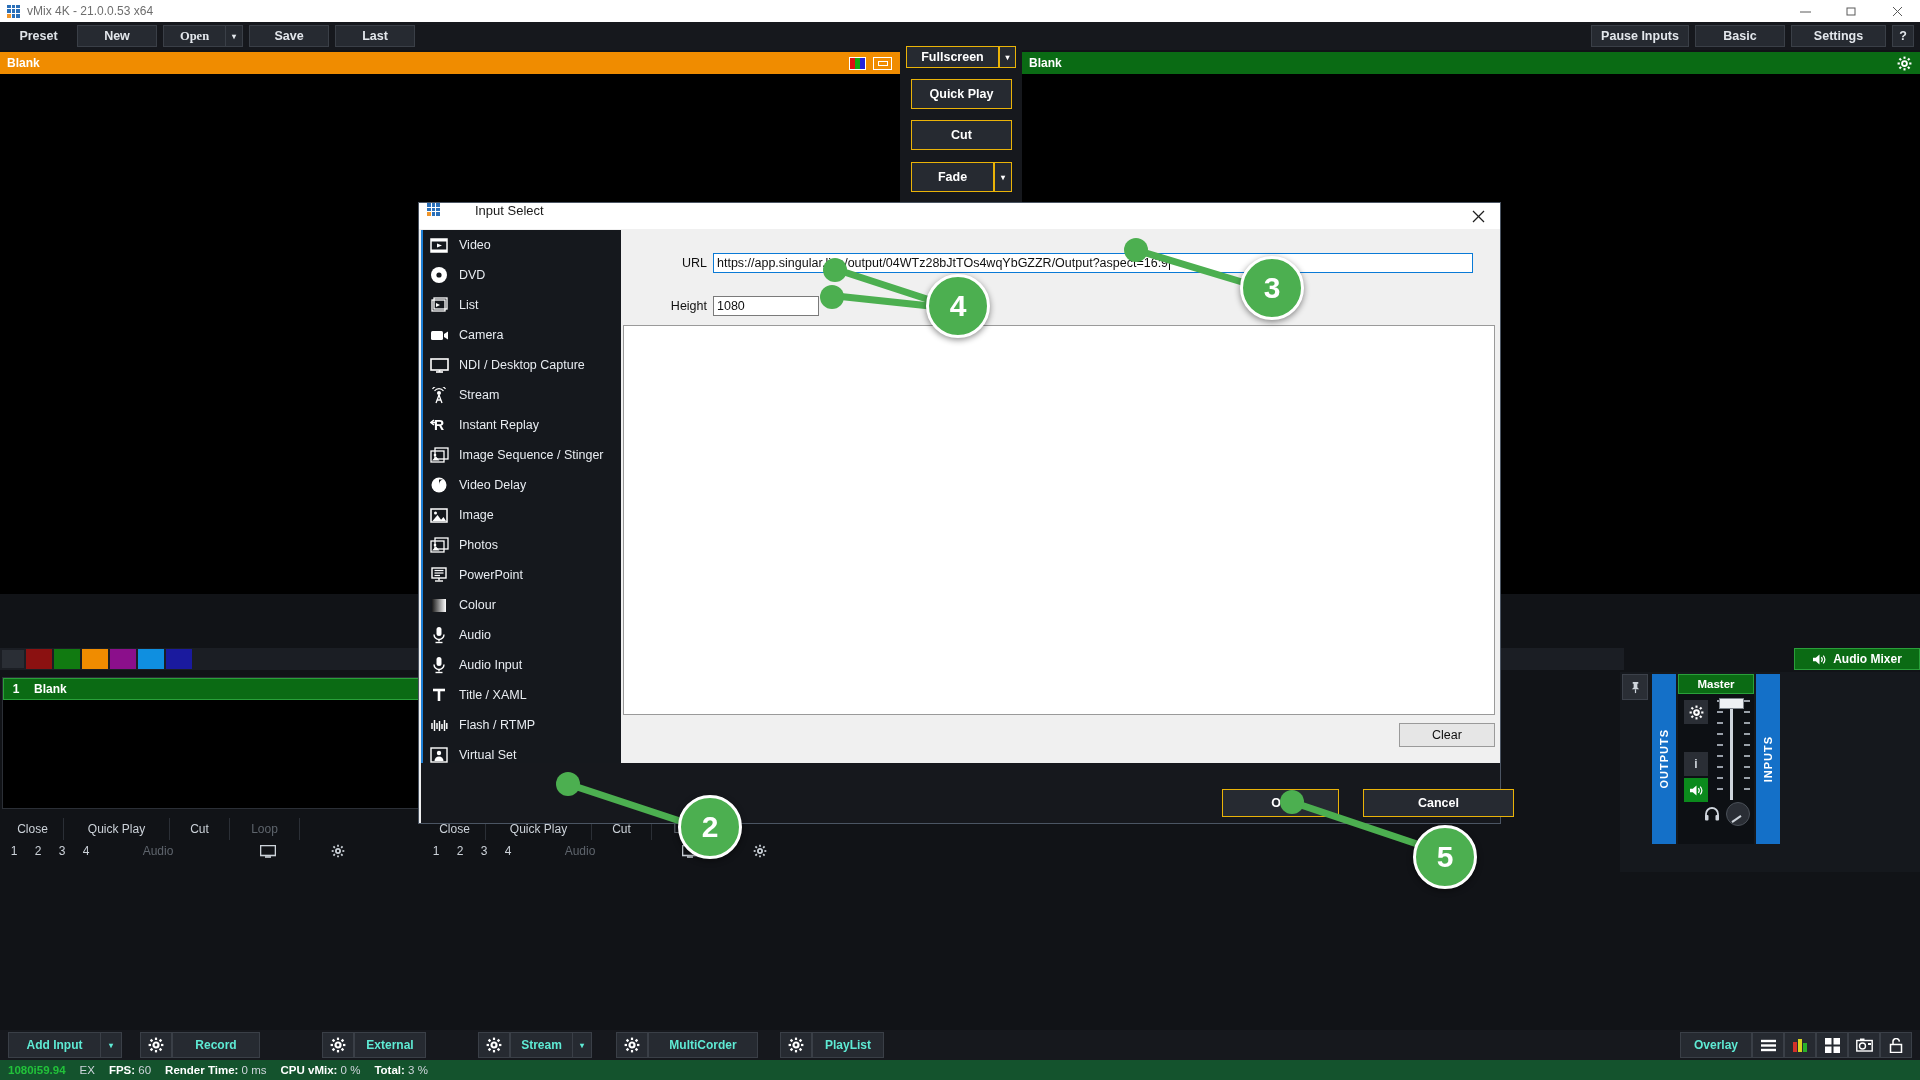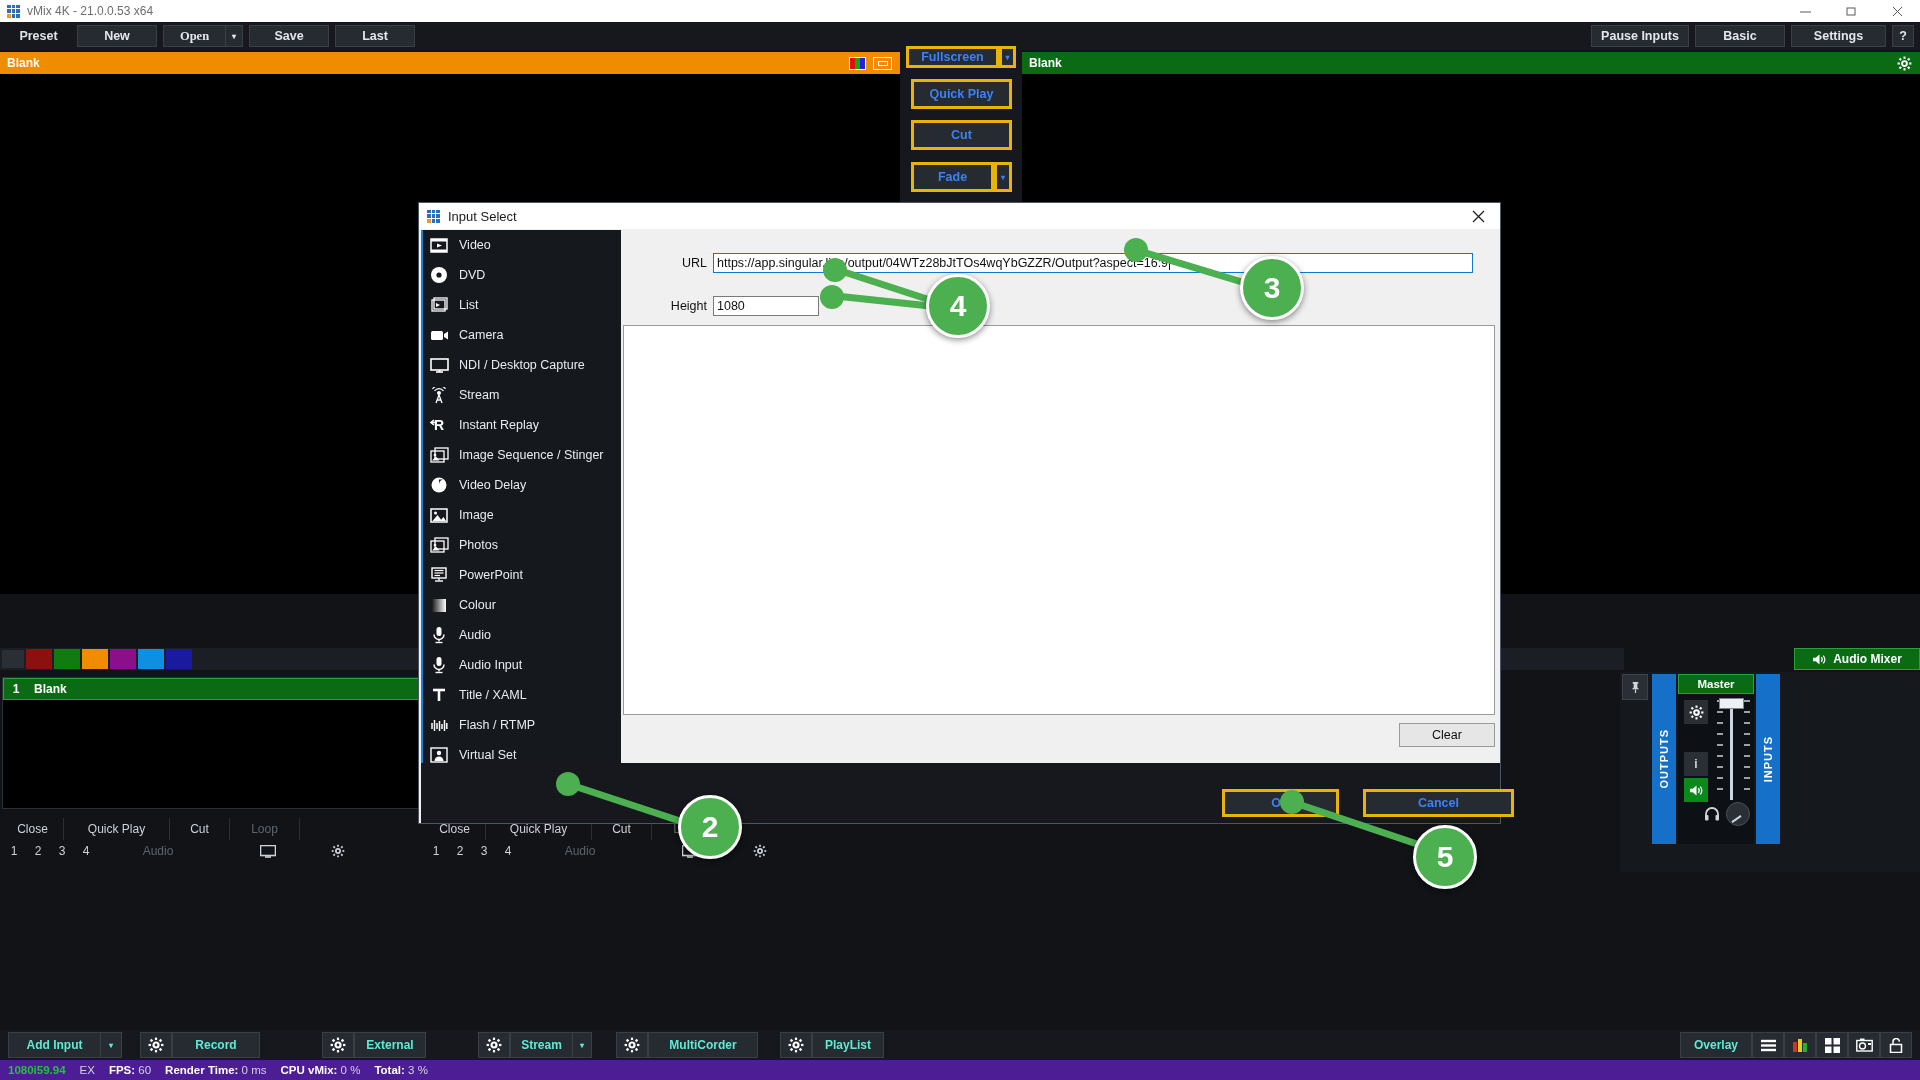--- a/index.html
+++ b/index.html
@@ -58,21 +58,21 @@
   .gear-w { width:15px; height:15px; }
 
   
   .vid { position:absolute; background:#000; }
   .vid-preview { left:0; top:74px; width:900px; height:520px; }
   .vid-program { left:1022px; top:74px; width:898px; height:520px; }
 
   
   .tcol { position:absolute; left:900px; top:22px; width:122px; height:572px; background:#16181d; }
   .tbtn {
-    background:#262a31; border:3px solid #eab308; color:#3b82f6;
+    background:#262a31; border:1px solid #eab308; color:#ffffff;
     font-size:12.5px; font-weight:bold; display:flex; align-items:center; justify-content:center;
   }
   .tbtn-full { position:absolute; left:6px; top:24px; width:93px; height:22px; }
   .tbtn-fullarrow { position:absolute; left:99px; top:24px; width:17px; height:22px; font-size:8px; }
   .tbtn-qp { position:absolute; left:11px; top:57px; width:101px; height:30px; }
   .tbtn-cut { position:absolute; left:11px; top:98px; width:101px; height:30px; }
   .tbtn-fade { position:absolute; left:11px; top:140px; width:83px; height:30px; }
   .tbtn-fadearr { position:absolute; left:94px; top:140px; width:18px; height:30px; font-size:8px; }
   .tbtn-merge { position:absolute; left:11px; top:182px; width:83px; height:30px; }
   .tbtn-mergearr { position:absolute; left:94px; top:182px; width:18px; height:30px; font-size:8px; }
@@ -143,31 +143,31 @@
 
   
   .bottombar { position:absolute; left:0; top:1030px; width:1920px; height:30px; background:#16181d;
     display:flex; align-items:center; }
   .bbtn { height:26px; background:#262a31; border:1px solid #3a3f47; color:#5eead4;
     font-size:12px; font-weight:bold; display:flex; align-items:center; justify-content:center; }
   .bgear { width:32px; }
   .bsep { width:18px; }
 
   
-  .statusbar { position:absolute; left:0; top:1060px; width:1920px; height:20px; background:#4c1d95;
+  .statusbar { position:absolute; left:0; top:1060px; width:1920px; height:20px; background:#14532d;
     display:flex; align-items:center; font-size:11.5px; color:#cfd5dc; }
   .st-res { color:#22c23a; font-weight:bold; margin-left:8px; }
   .st-item { margin-left:14px; }
   .st-item b { color:#ffffff; }
   .st-item span { color:#cfd5dc; font-weight:normal; }
 
   
   .dlg { position:absolute; left:418px; top:202px; width:1083px; height:622px;
     background:#f0f0f0; border:1px solid #4b5563; }
-  .dlg-title { height:26px; background:#ffffff; display:flex; align-items:center; }
+  .dlg-title { height:26px; background:#ffffff; display:flex; align-items:flex-start;gap:27px; }
   .dlg-icon { margin-left:8px; margin-right:8px; width:13px; height:13px;
     display:grid; grid-template-columns:repeat(3,1fr); grid-template-rows:repeat(3,1fr); gap:1px; }
   .dlg-icon i { display:block; background:#2a6fb8; }
   .dlg-icon i.o { background:#f0962b; }
   .dlg-title-text { font-size:13px; color:#1a1a1a; }
   .dlg-close { margin-left:auto; width:44px; height:26px; display:flex;
     align-items:center; justify-content:center; color:#202020; }
 
   .dlg-list { position:absolute; left:2px; top:27px; width:200px; height:567px;
     background:#15181d; border-left:2px solid #1d7fd6; overflow:hidden; }

